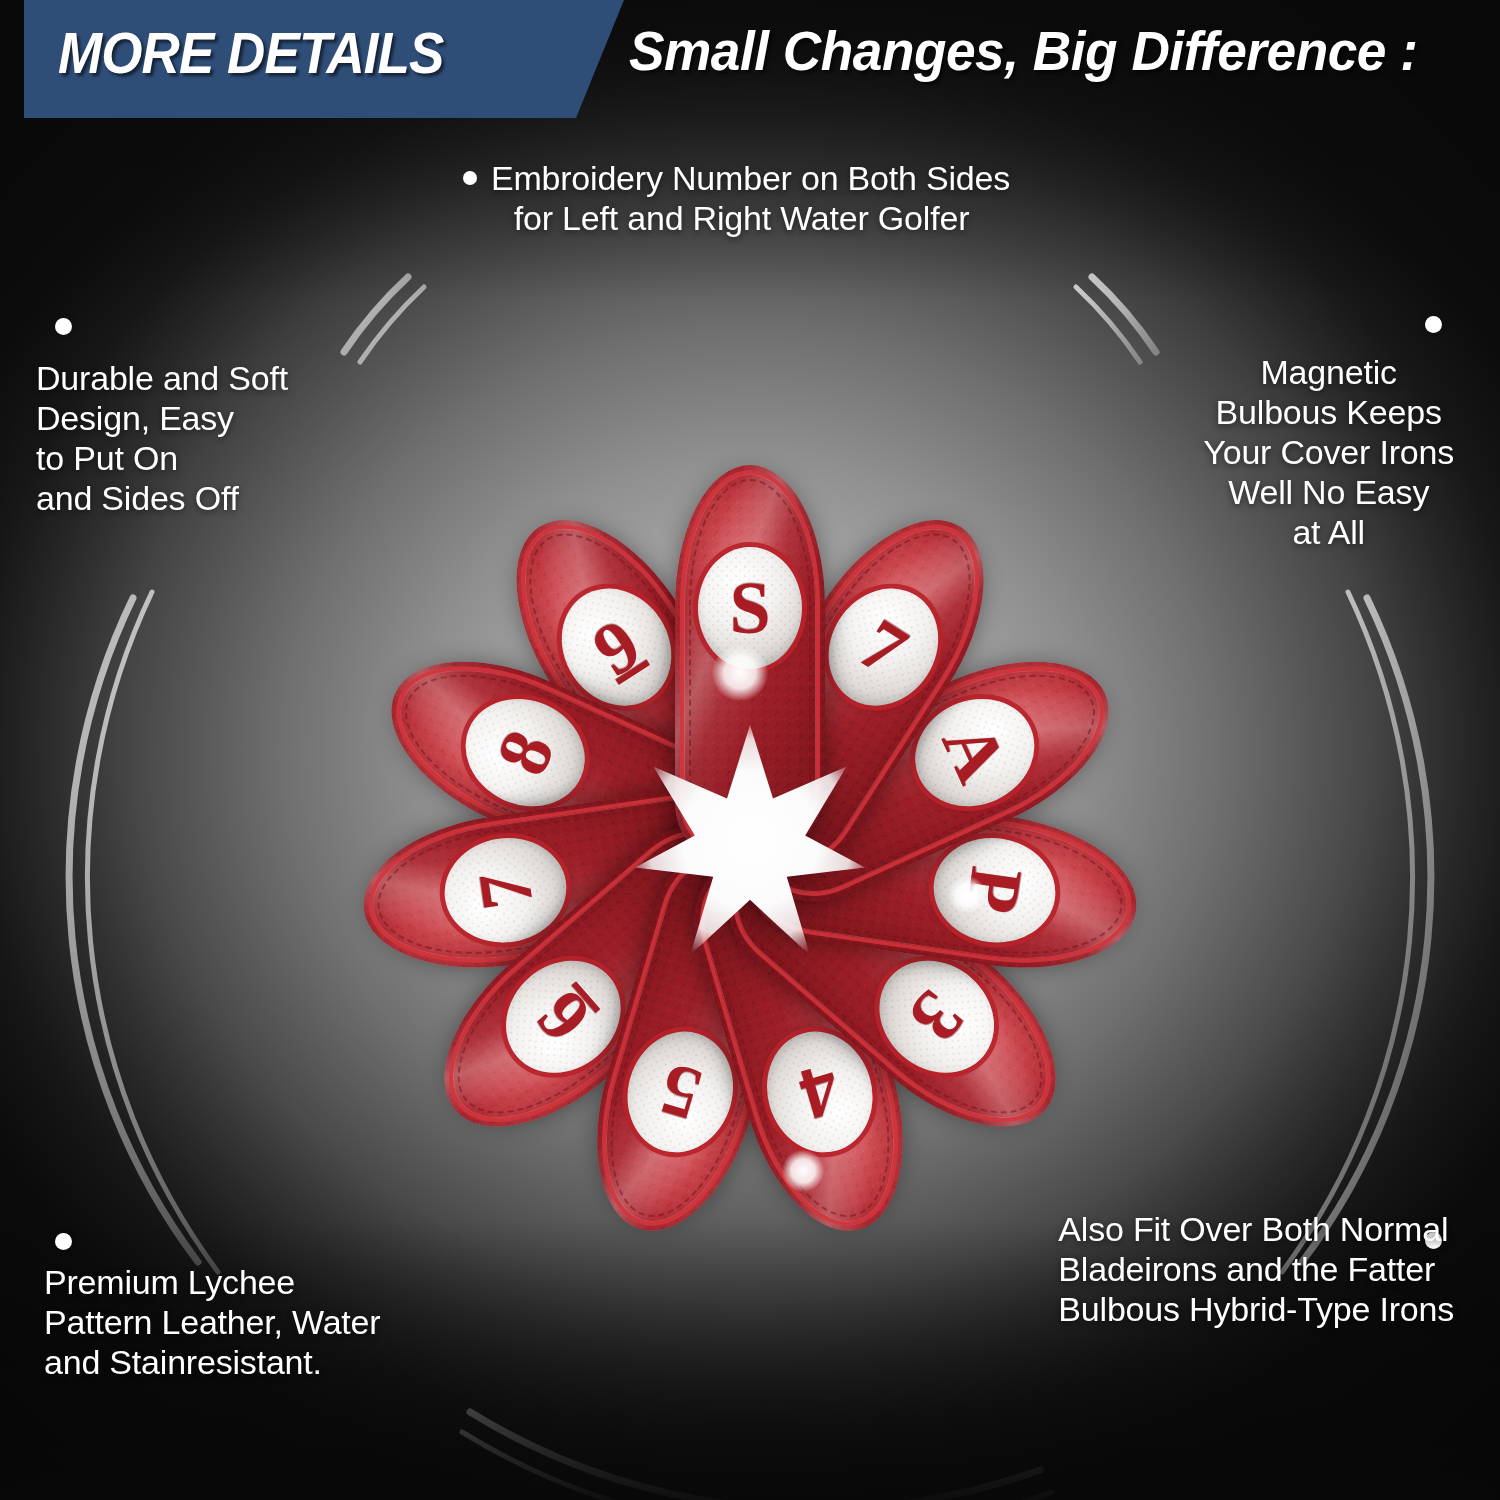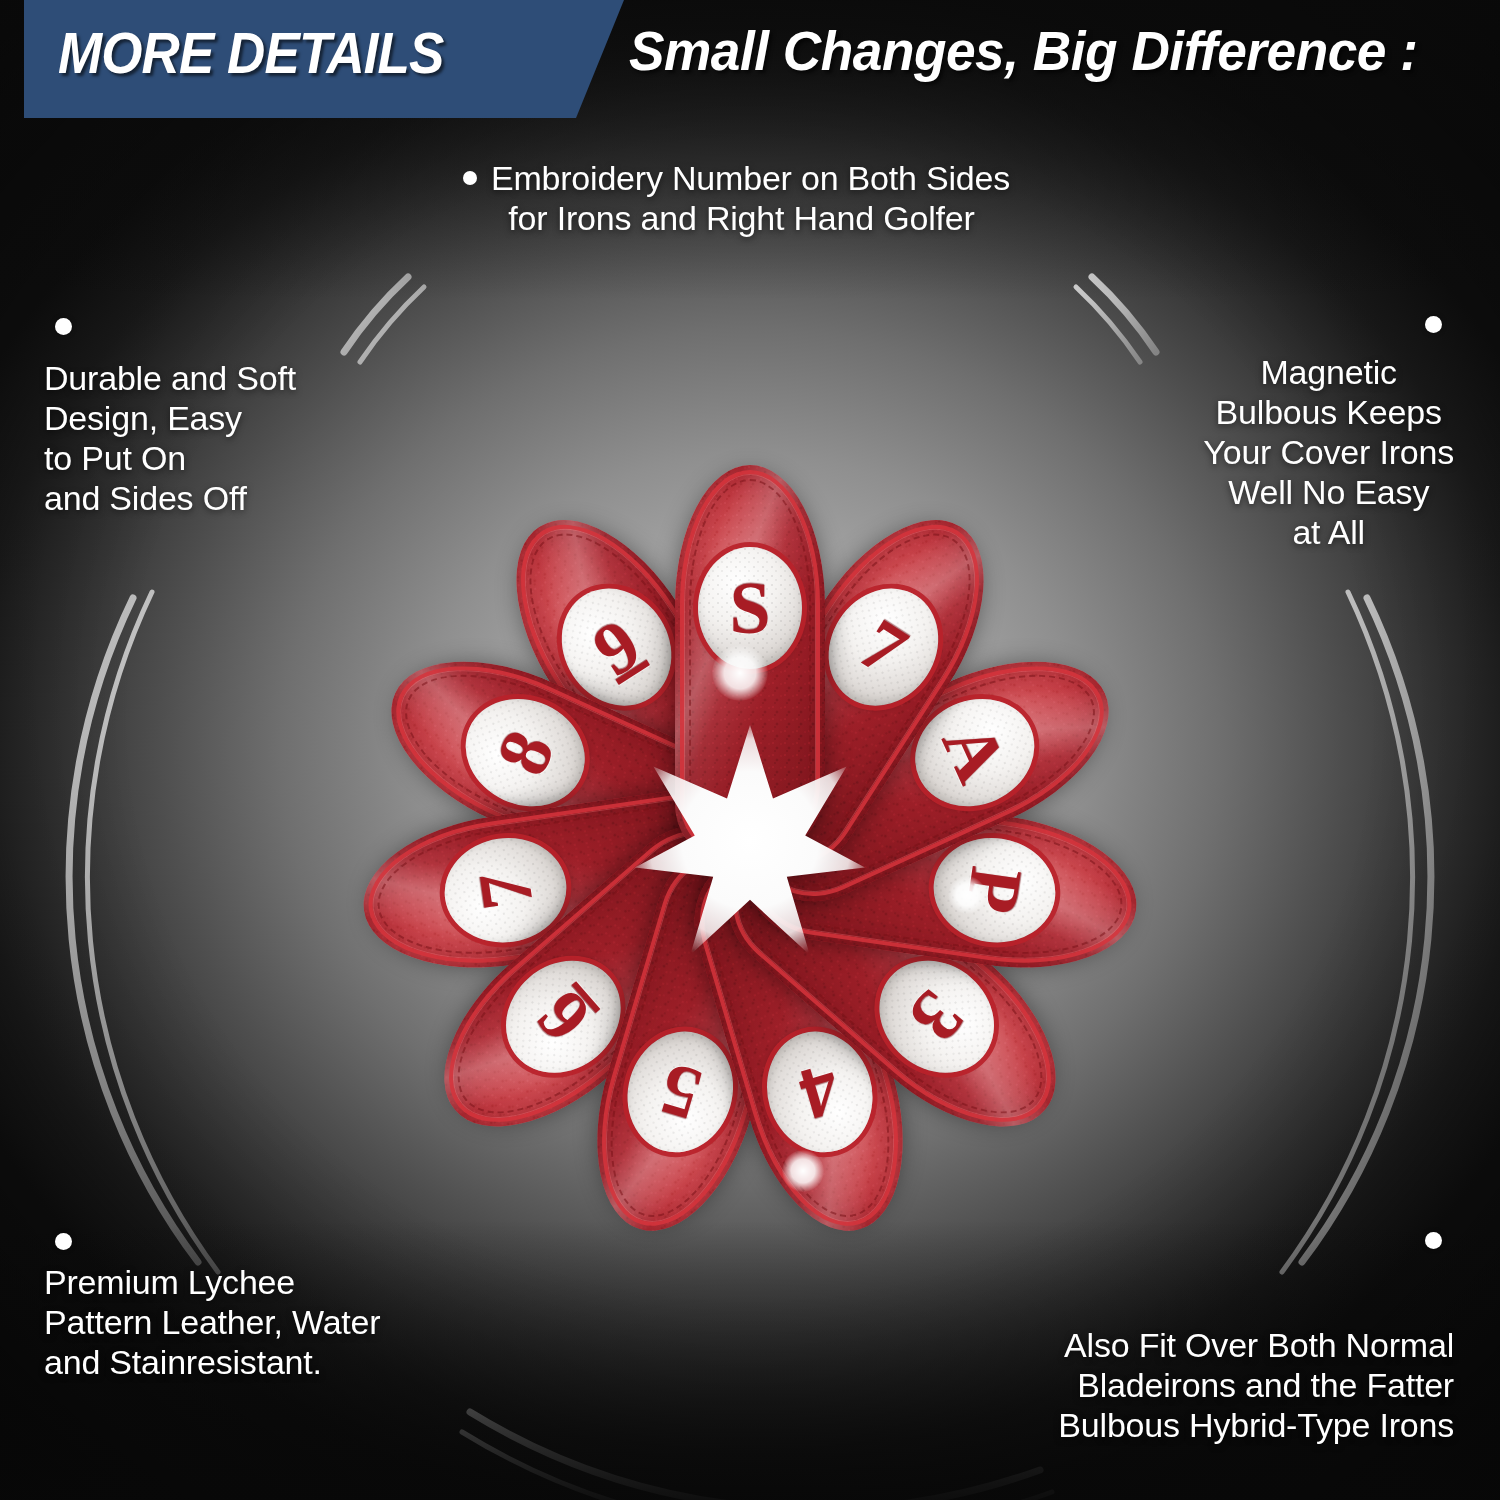--- a/index.html
+++ b/index.html
@@ -72,30 +72,30 @@
   .dot{
     position:absolute;width:17px;height:17px;border-radius:50%;
     background:#fff;box-shadow:0 0 5px rgba(0,0,0,.4);
   }
 
   .c-top{left:344px;top:158px;text-align:center;width:795px;}
   .c-top .line:first-child{margin-left:-10px;}
   .c-top .bullet{display:inline-block;width:14px;height:14px;border-radius:50%;
     background:#fff;vertical-align:middle;margin-right:14px;margin-top:-6px;}
 
-  .c-tl{left:44px;top:358px;text-align:left;}
+  .c-tl{left:36px;top:358px;text-align:left;}
   .dot-tl{left:55px;top:318px;}
 
   .c-tr{right:46px;top:352px;text-align:center;}
   .dot-tr{right:58px;top:316px;}
 
   .c-bl{left:44px;top:1262px;text-align:left;}
   .dot-bl{left:55px;top:1233px;}
 
-  .c-br{right:46px;top:1325px;text-align:right;}
+  .c-br{right:46px;top:1209px;text-align:left;}
   .dot-br{right:58px;top:1232px;}
 
   
   #cluster{
     position:absolute;left:750px;top:855px;
     width:0;height:0;
   }
   .cover{
     position:absolute;
     left:0;top:0;
@@ -376,21 +376,21 @@
   <div class="bg-botdark"></div>
 
   <div class="header">
     <div class="hdr-badge"></div>
     <div class="hdr-badge-text">MORE DETAILS</div>
     <div class="hdr-sub">Small Changes, Big Difference :</div>
   </div>
 
   <div class="callout c-top">
     <span class="line"><span class="bullet"></span><span>Embroidery Number on Both Sides</span></span>
-    <span class="line">for Irons and Right Hand Golfer</span>
+    <span class="line">for Left and Right Water Golfer</span>
   </div>
 
   <div class="dot dot-tl"></div>
   <div class="callout c-tl">
     <span class="line">Durable and Soft</span>
     <span class="line">Design, Easy</span>
     <span class="line">to Put On</span>
     <span class="line">and Sides Off</span>
   </div>
 

